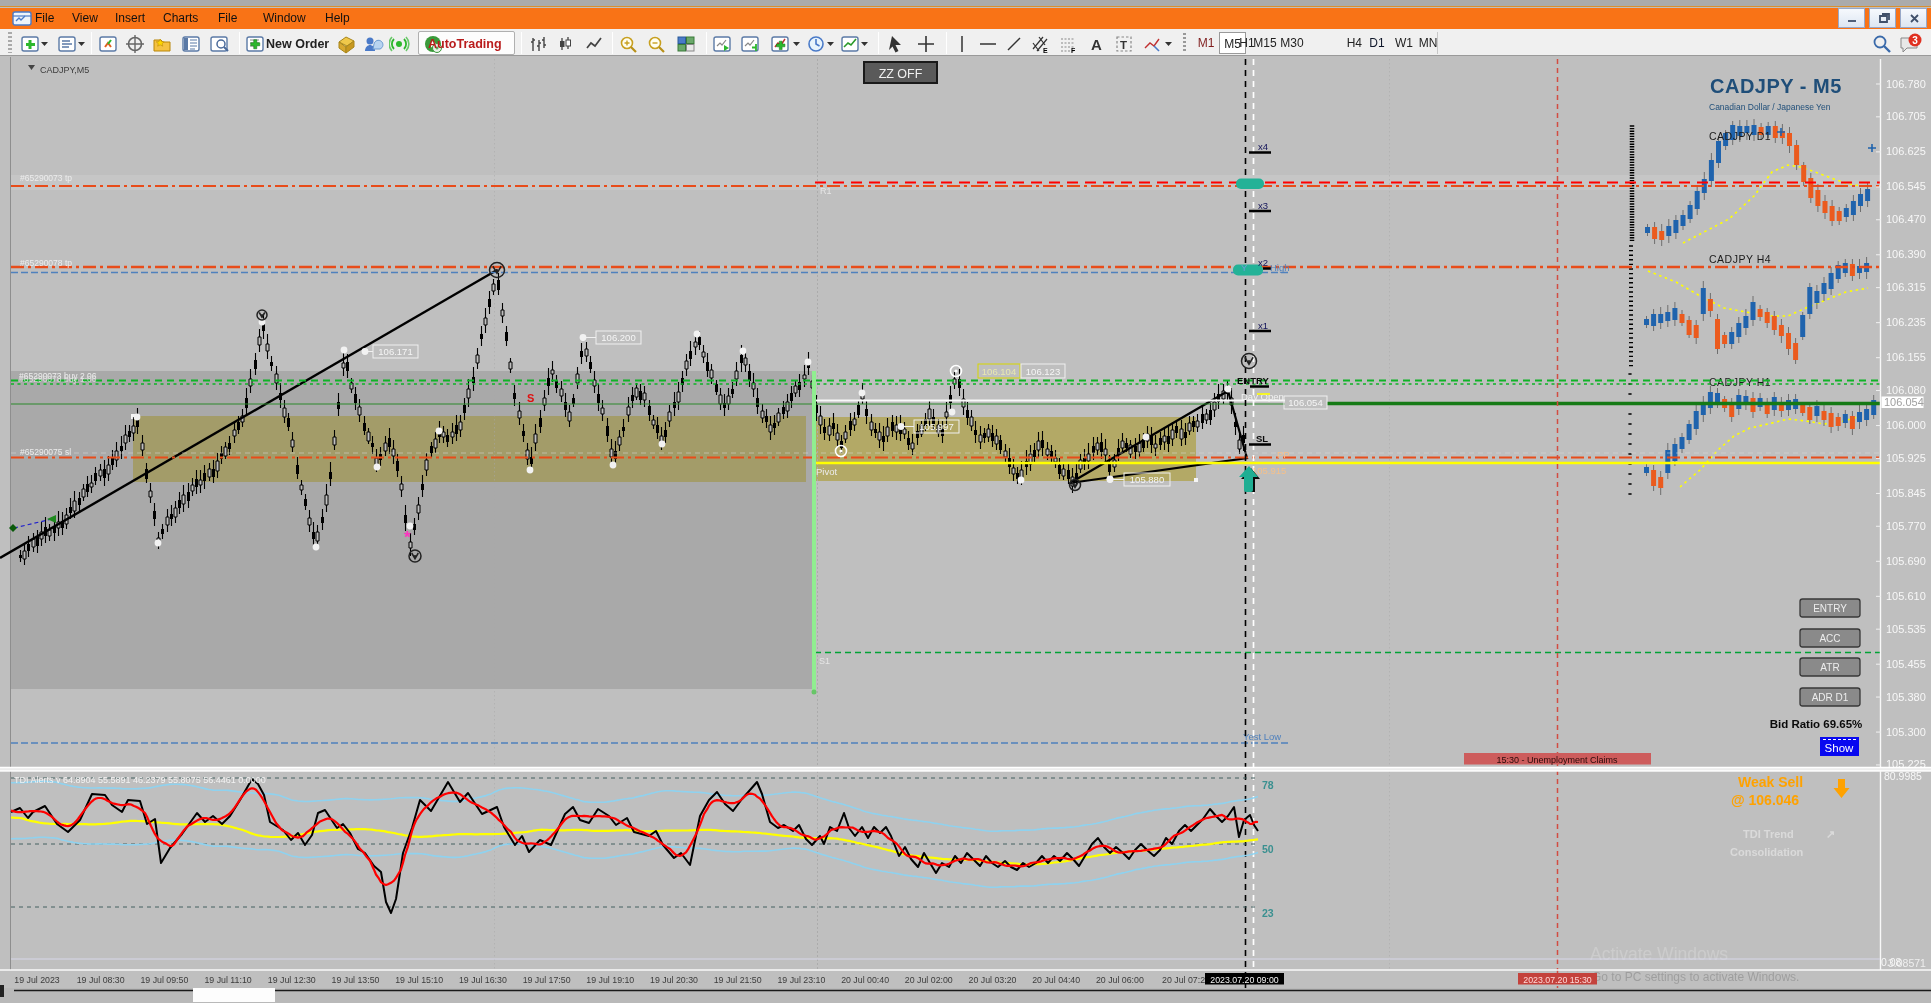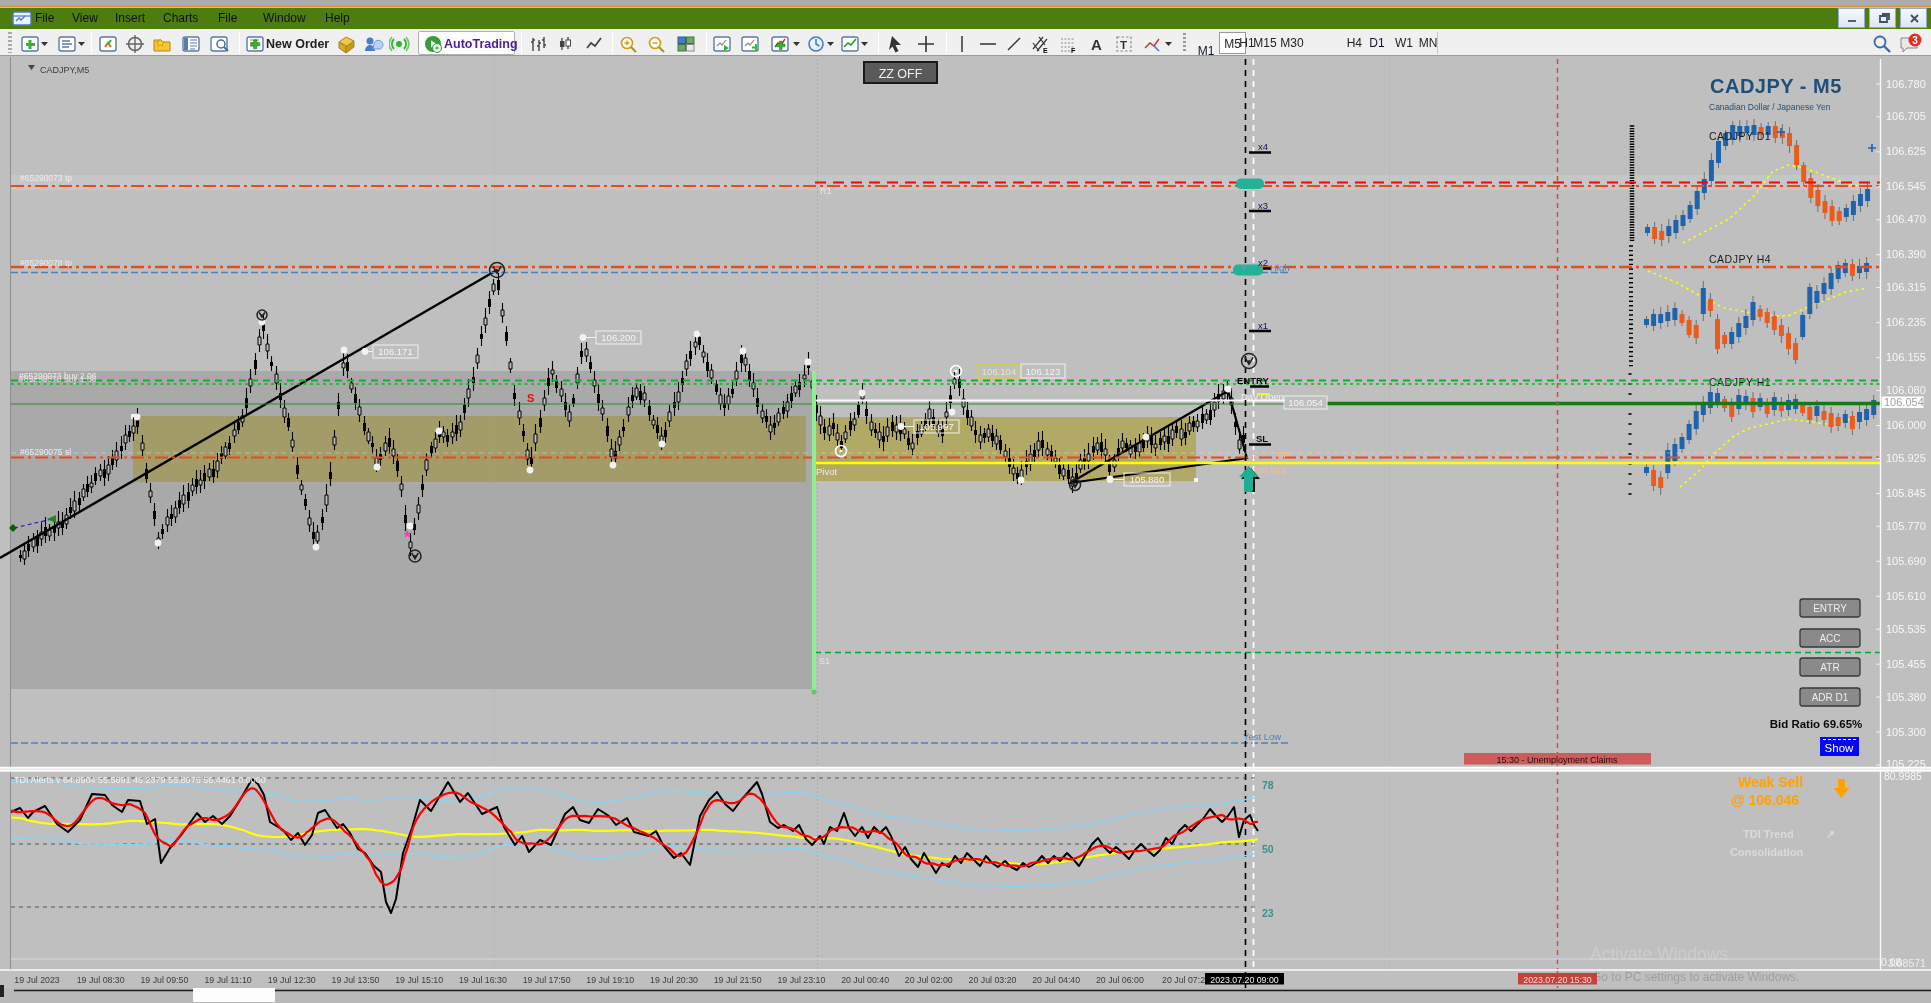--- a/index.html
+++ b/index.html
@@ -1,17 +1,17 @@
 <!DOCTYPE html>
 <html><head><meta charset="utf-8">
 <style>
 *{margin:0;padding:0;box-sizing:border-box}
 body{width:1931px;height:1003px;position:relative;overflow:hidden;background:#bfbfbf;font-family:"Liberation Sans",sans-serif}
 #top{position:absolute;left:0;top:0;width:1931px;height:7px;background:#ababab;border-bottom:1px solid #d89030}
-#menu{position:absolute;left:0;top:8px;width:1931px;height:21px;background:#4d7c0f}
+#menu{position:absolute;left:0;top:8px;width:1931px;height:21px;background:#f97316}
 #tbar{position:absolute;left:0;top:29px;width:1931px;height:27px;background:#f0f0f0;border-bottom:1px solid #9a9a9a}
 </style></head>
 <body>
 <div id="top"></div>
 <div id="menu">
     <div style="position:absolute;left:35px;top:3px;font:12px 'Liberation Sans';color:#111">File</div>
     <div style="position:absolute;left:72px;top:3px;font:12px 'Liberation Sans';color:#111">View</div>
     <div style="position:absolute;left:115px;top:3px;font:12px 'Liberation Sans';color:#111">Insert</div>
     <div style="position:absolute;left:163px;top:3px;font:12px 'Liberation Sans';color:#111">Charts</div>
     <div style="position:absolute;left:218px;top:3px;font:12px 'Liberation Sans';color:#111">File</div>
@@ -98,21 +98,21 @@
     <path d="M5 15a7 7 0 0 1 0-10M15 5a7 7 0 0 1 0 10" stroke="#2db82d" stroke-width="1.8" fill="none"></path>
     <path d="M3 17a10 10 0 0 1 0-14M17 3a10 10 0 0 1 0 14" stroke="#6ac86a" stroke-width="1.6" fill="none"></path>
   </svg>
 <div style="position:absolute;left:418px;top:31px;width:97px;height:24px;border:1px solid #b0b0b0;border-radius:2px;background:#fdfdfd"></div>
 <svg width="22" height="22" style="position:absolute;left:423px;top:34px">
     <circle cx="10" cy="10" r="8" fill="#3a9a3a"></circle>
     <path d="M8 6.5l6 3.5-6 3.5z" fill="#fff"></path>
     <circle cx="14" cy="14" r="4.5" fill="#e8f0e8" stroke="#3a9a3a"></circle>
     <path d="M12.5 14h3M14 12.5v3" stroke="#3a9a3a" stroke-width="1.2"></path>
   </svg>
-<div style="position:absolute;left:444px;top:37px;font:bold 12.5px 'Liberation Sans';color:#4c1d95">AutoTrading</div>
+<div style="position:absolute;left:428px;top:37px;font:bold 12.5px 'Liberation Sans';color:#b91c1c">AutoTrading</div>
 <div style="position:absolute;left:521px;top:32px;width:1px;height:22px;background:#c8c8c8;border-right:1px solid #fff"></div>
 <svg width="22" height="22" style="position:absolute;left:528px;top:34px">
     <path d="M5 4v13M3 8h2M5 6h2M11 6v11M9 12h2M11 9h2M16 3v11M14 6h2M16 11h2" stroke="#444" stroke-width="1.4"></path>
   </svg>
 <svg width="22" height="22" style="position:absolute;left:556px;top:34px">
     <path d="M6 4v3M6 13v3M12 3v3M12 12v3" stroke="#444" stroke-width="1.3"></path>
     <rect x="4" y="7" width="4.5" height="6" fill="#444"></rect>
     <rect x="10" y="6" width="4.5" height="6" fill="#fff" stroke="#444"></rect>
   </svg>
 <svg width="22" height="22" style="position:absolute;left:584px;top:34px">
@@ -201,21 +201,21 @@
     <text x="6" y="15" font-size="11.5" font-weight="bold" fill="#333" font-family="Liberation Sans">T</text>
   </svg>
 <svg width="22" height="22" style="position:absolute;left:1142px;top:34px">
     <path d="M3 14l5-5 4 3 5-7" stroke="#c03030" stroke-width="1.4" fill="none"></path>
     <path d="M12 12l5 5" stroke="#4a7ac8" stroke-width="1.6"></path>
   </svg>
 <svg width="8" height="5" style="position:absolute;left:1165px;top:42px">
     <path d="M0 0h7l-3.5 4z" fill="#333"></path>
   </svg>
 <div style="position:absolute;left:1183px;top:33px;width:3px;height:20px;background:repeating-linear-gradient(#999 0 2px,#f0f0f0 2px 4px)"></div>
-<div style="position:absolute;left:1193px;top:40px;width:26px;height:22px;text-align:center;font:12px 'Liberation Sans';color:#0f172a;line-height:22px">M1</div>
+<div style="position:absolute;left:1193px;top:32px;width:26px;height:22px;text-align:center;font:12px 'Liberation Sans';color:#7f1d1d;line-height:22px">M1</div>
 <div style="position:absolute;left:1219px;top:32px;width:27px;height:22px; border:1px solid #9a9a9a;background:#ffffff;text-align:center;font:12px 'Liberation Sans';color:#222;line-height:22px">M5</div>
 <div style="position:absolute;left:1248px;top:32px;width:34px;height:22px;text-align:center;font:12px 'Liberation Sans';color:#222;line-height:22px">M15</div>
 <div style="position:absolute;left:1274px;top:32px;width:36px;height:22px;text-align:center;font:12px 'Liberation Sans';color:#222;line-height:22px">M30</div>
 <div style="position:absolute;left:1232px;top:32px;width:30px;height:22px;text-align:center;font:12px 'Liberation Sans';color:#222;line-height:22px">H1</div>
 <div style="position:absolute;left:1332px;top:32px;width:30px;height:22px;text-align:right;font:12px 'Liberation Sans';color:#222;line-height:22px">H4</div>
 <div style="position:absolute;left:1362px;top:32px;width:30px;height:22px;text-align:center;font:12px 'Liberation Sans';color:#0f172a;line-height:22px">D1</div>
 <div style="position:absolute;left:1388px;top:32px;width:32px;height:22px;text-align:center;font:12px 'Liberation Sans';color:#222;line-height:22px">W1</div>
 <div style="position:absolute;left:1412px;top:32px;width:32px;height:22px;text-align:center;font:12px 'Liberation Sans';color:#222;line-height:22px">MN</div>
 <div style="position:absolute;left:1437px;top:32px;width:1px;height:22px;background:#c8c8c8"></div>
 <svg width="22" height="22" style="position:absolute;left:1872px;top:34px">

